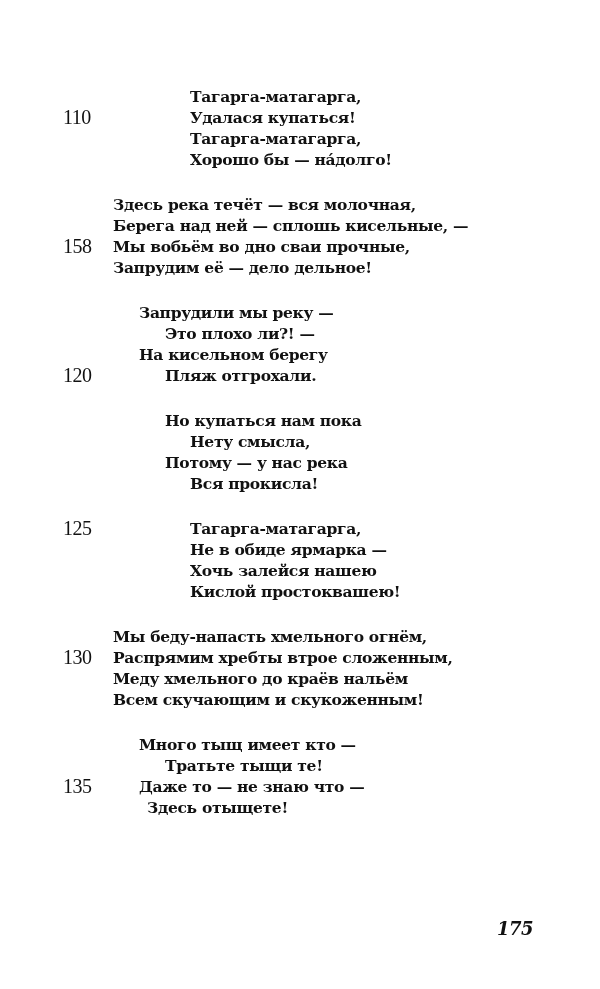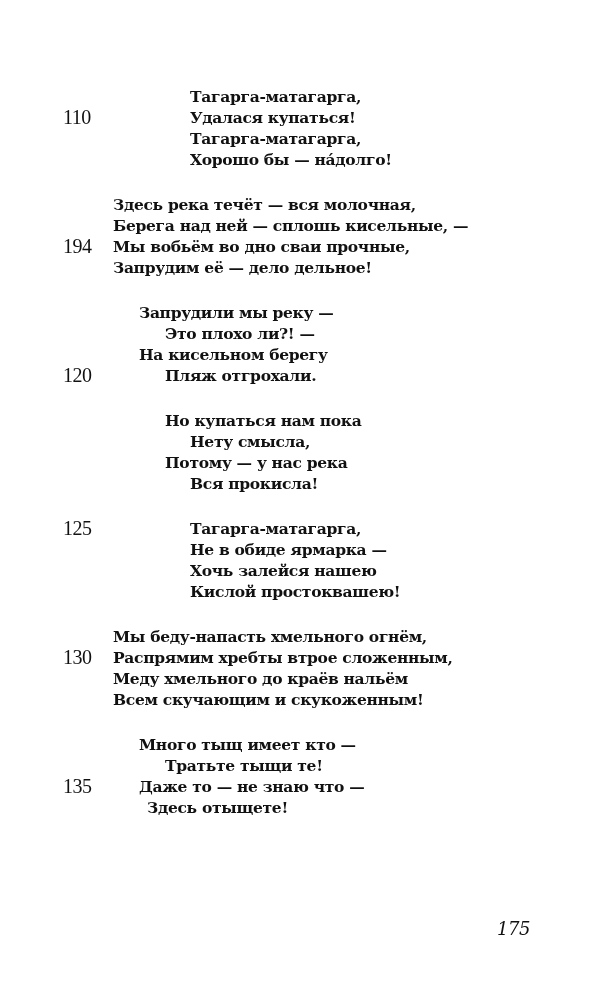--- a/index.html
+++ b/index.html
@@ -34,21 +34,21 @@
       font-size: 20px;
       line-height: 21px;
       font-family: "Liberation Serif", "DejaVu Serif", serif;
       letter-spacing: -0.5px;
     }
     .folio {
       position: absolute;
       left: 497px;
       top: 918px;
       font-size: 18px;
-      font-weight: normal;
+      font-weight: bold;
       font-style: italic;
       font-family: "DejaVu Serif", serif;
       letter-spacing: -0.5px;
     }
   </style>
 </head>
 <body>
 
 <div class="page">
 
@@ -57,21 +57,21 @@
     <div class="line" style="left:190px;top:107px">Удалася купаться!</div>
     <div class="lineno" style="top:107px">110</div>
     <div class="line" style="left:190px;top:128px">Тагарга-матагарга,</div>
     <div class="line" style="left:190px;top:149px">Хорошо бы — на́долго!</div>
   </div>
 
   <div>
     <div class="line" style="left:113px;top:194px">Здесь река течёт — вся молочная,</div>
     <div class="line" style="left:113px;top:215px">Берега над ней — сплошь кисельные, —</div>
     <div class="line" style="left:113px;top:236px">Мы вобьём во дно сваи прочные,</div>
-    <div class="lineno" style="top:236px">194</div>
+    <div class="lineno" style="top:236px">158</div>
     <div class="line" style="left:113px;top:257px">Запрудим её — дело дельное!</div>
   </div>
 
   <div>
     <div class="line" style="left:139px;top:302px">Запрудили мы реку —</div>
     <div class="line" style="left:165px;top:323px">Это плохо ли?! —</div>
     <div class="line" style="left:139px;top:344px">На кисельном берегу</div>
     <div class="line" style="left:165px;top:365px">Пляж отгрохали.</div>
     <div class="lineno" style="top:365px">120</div>
   </div>

